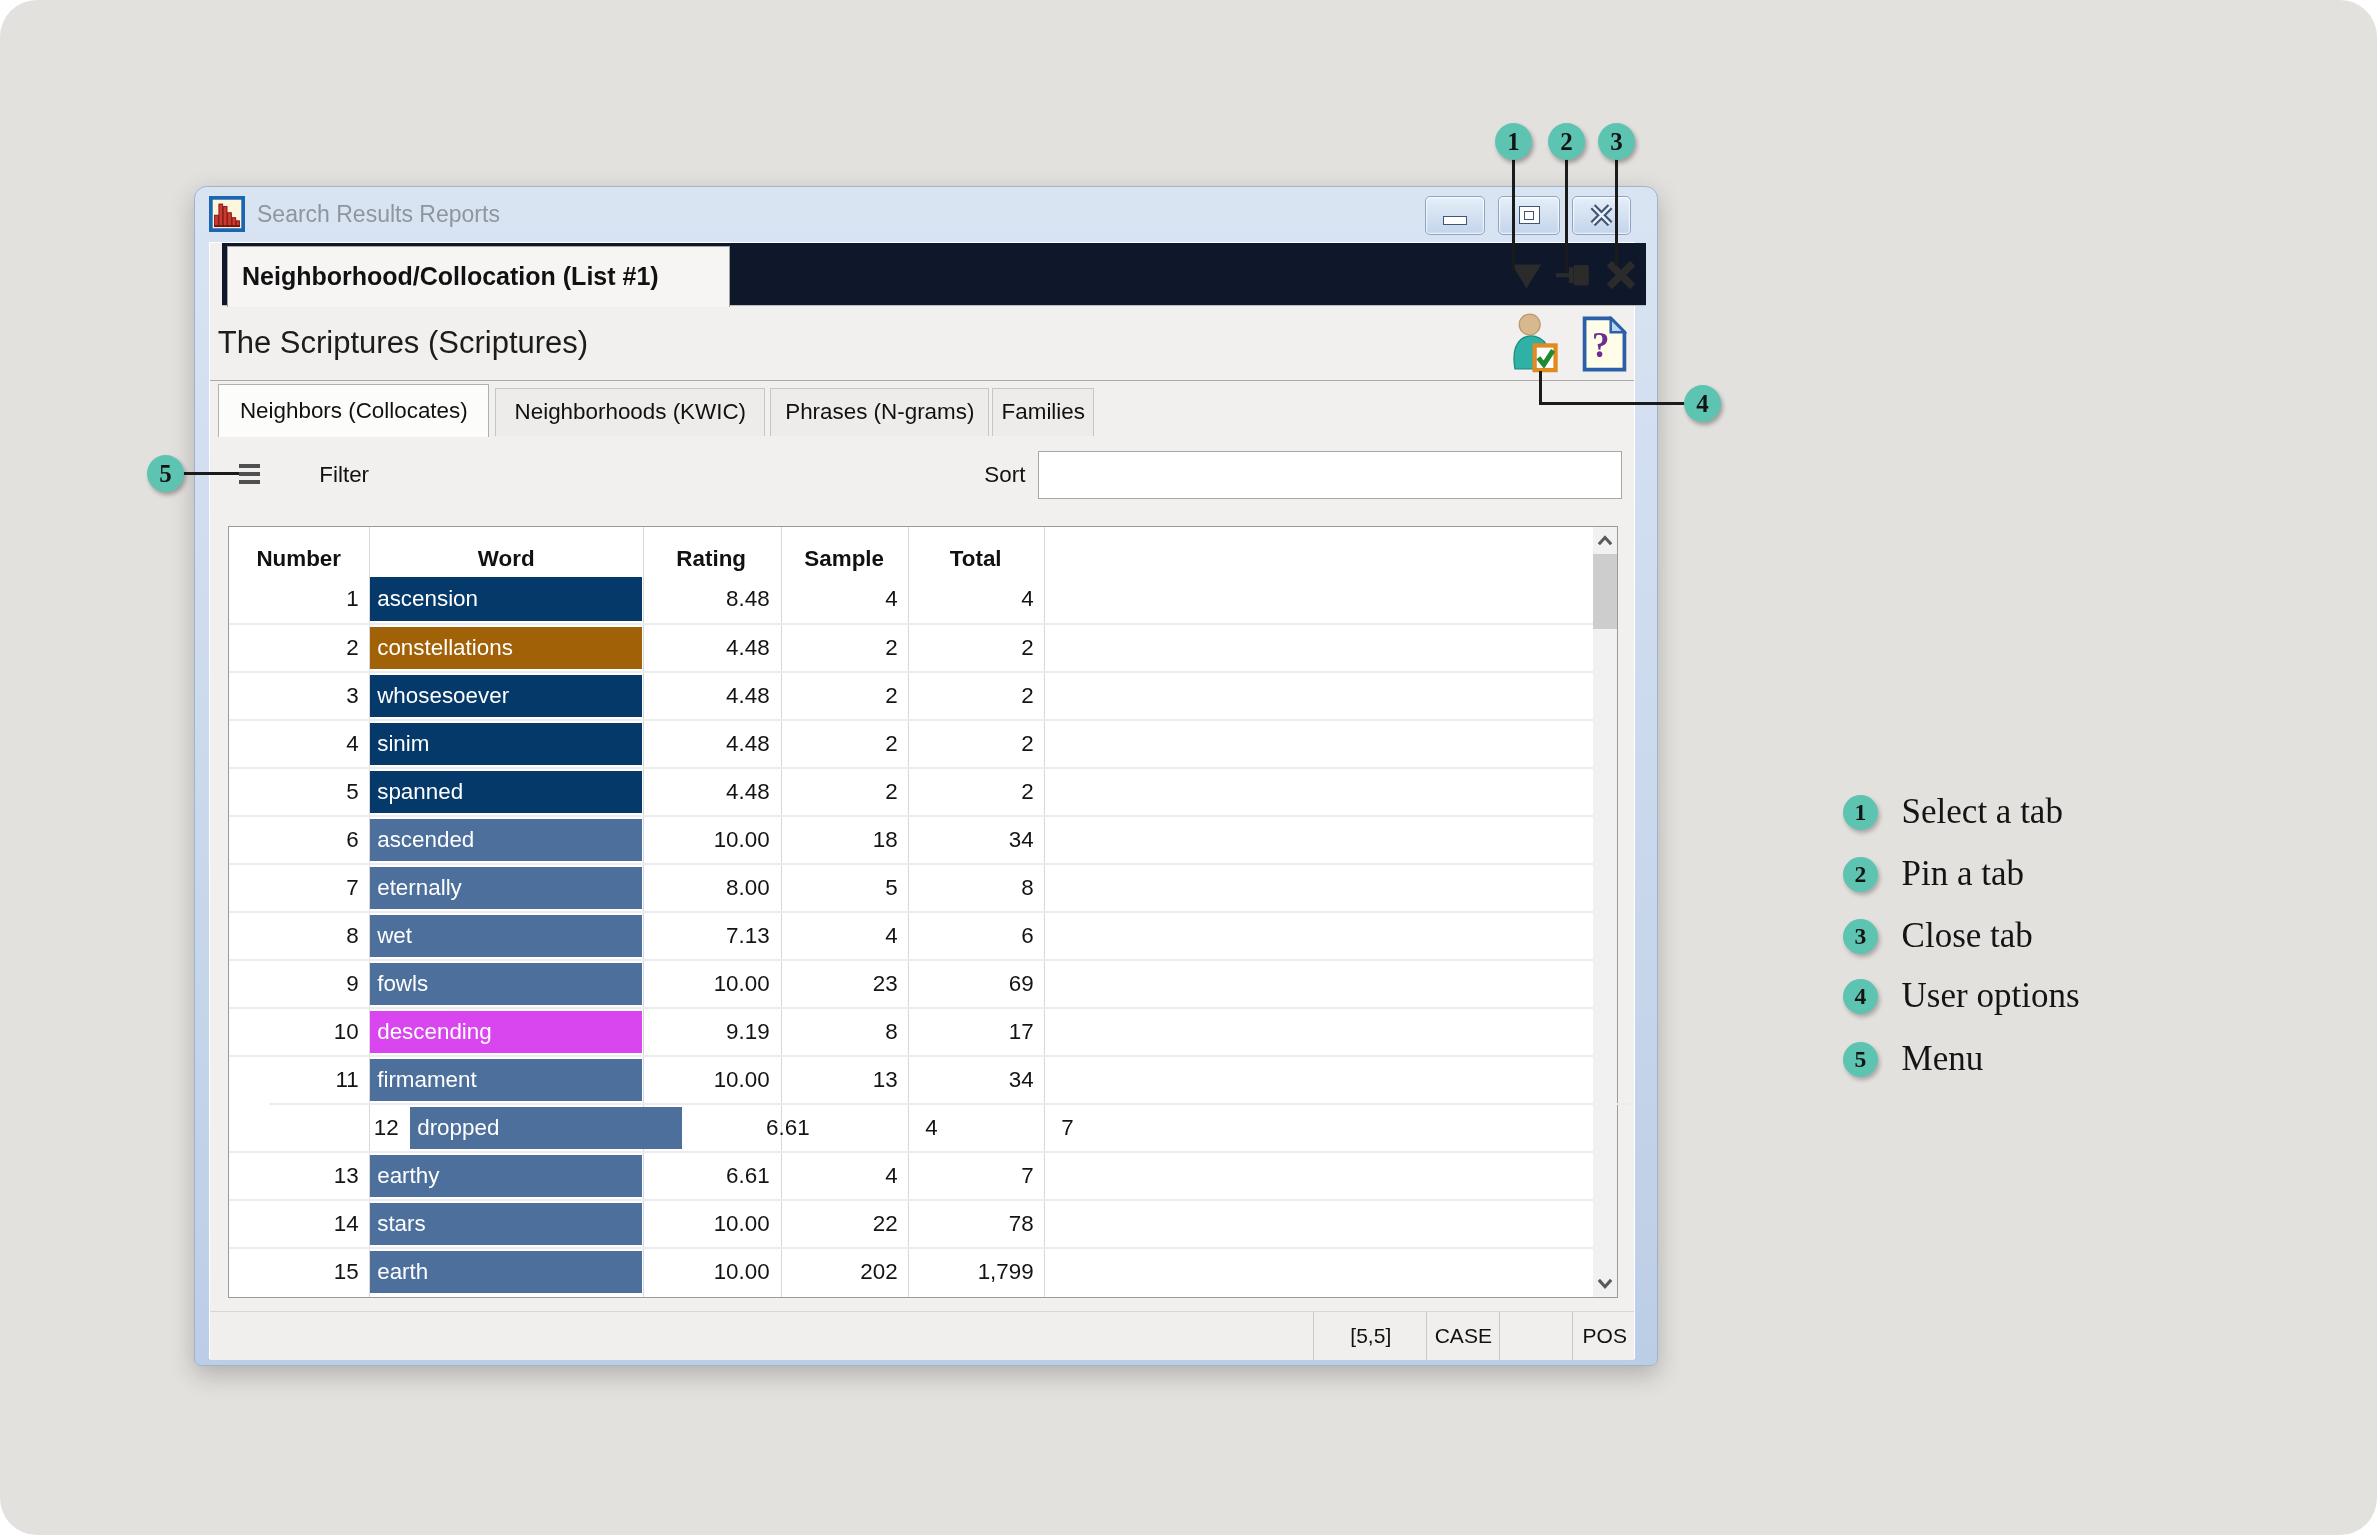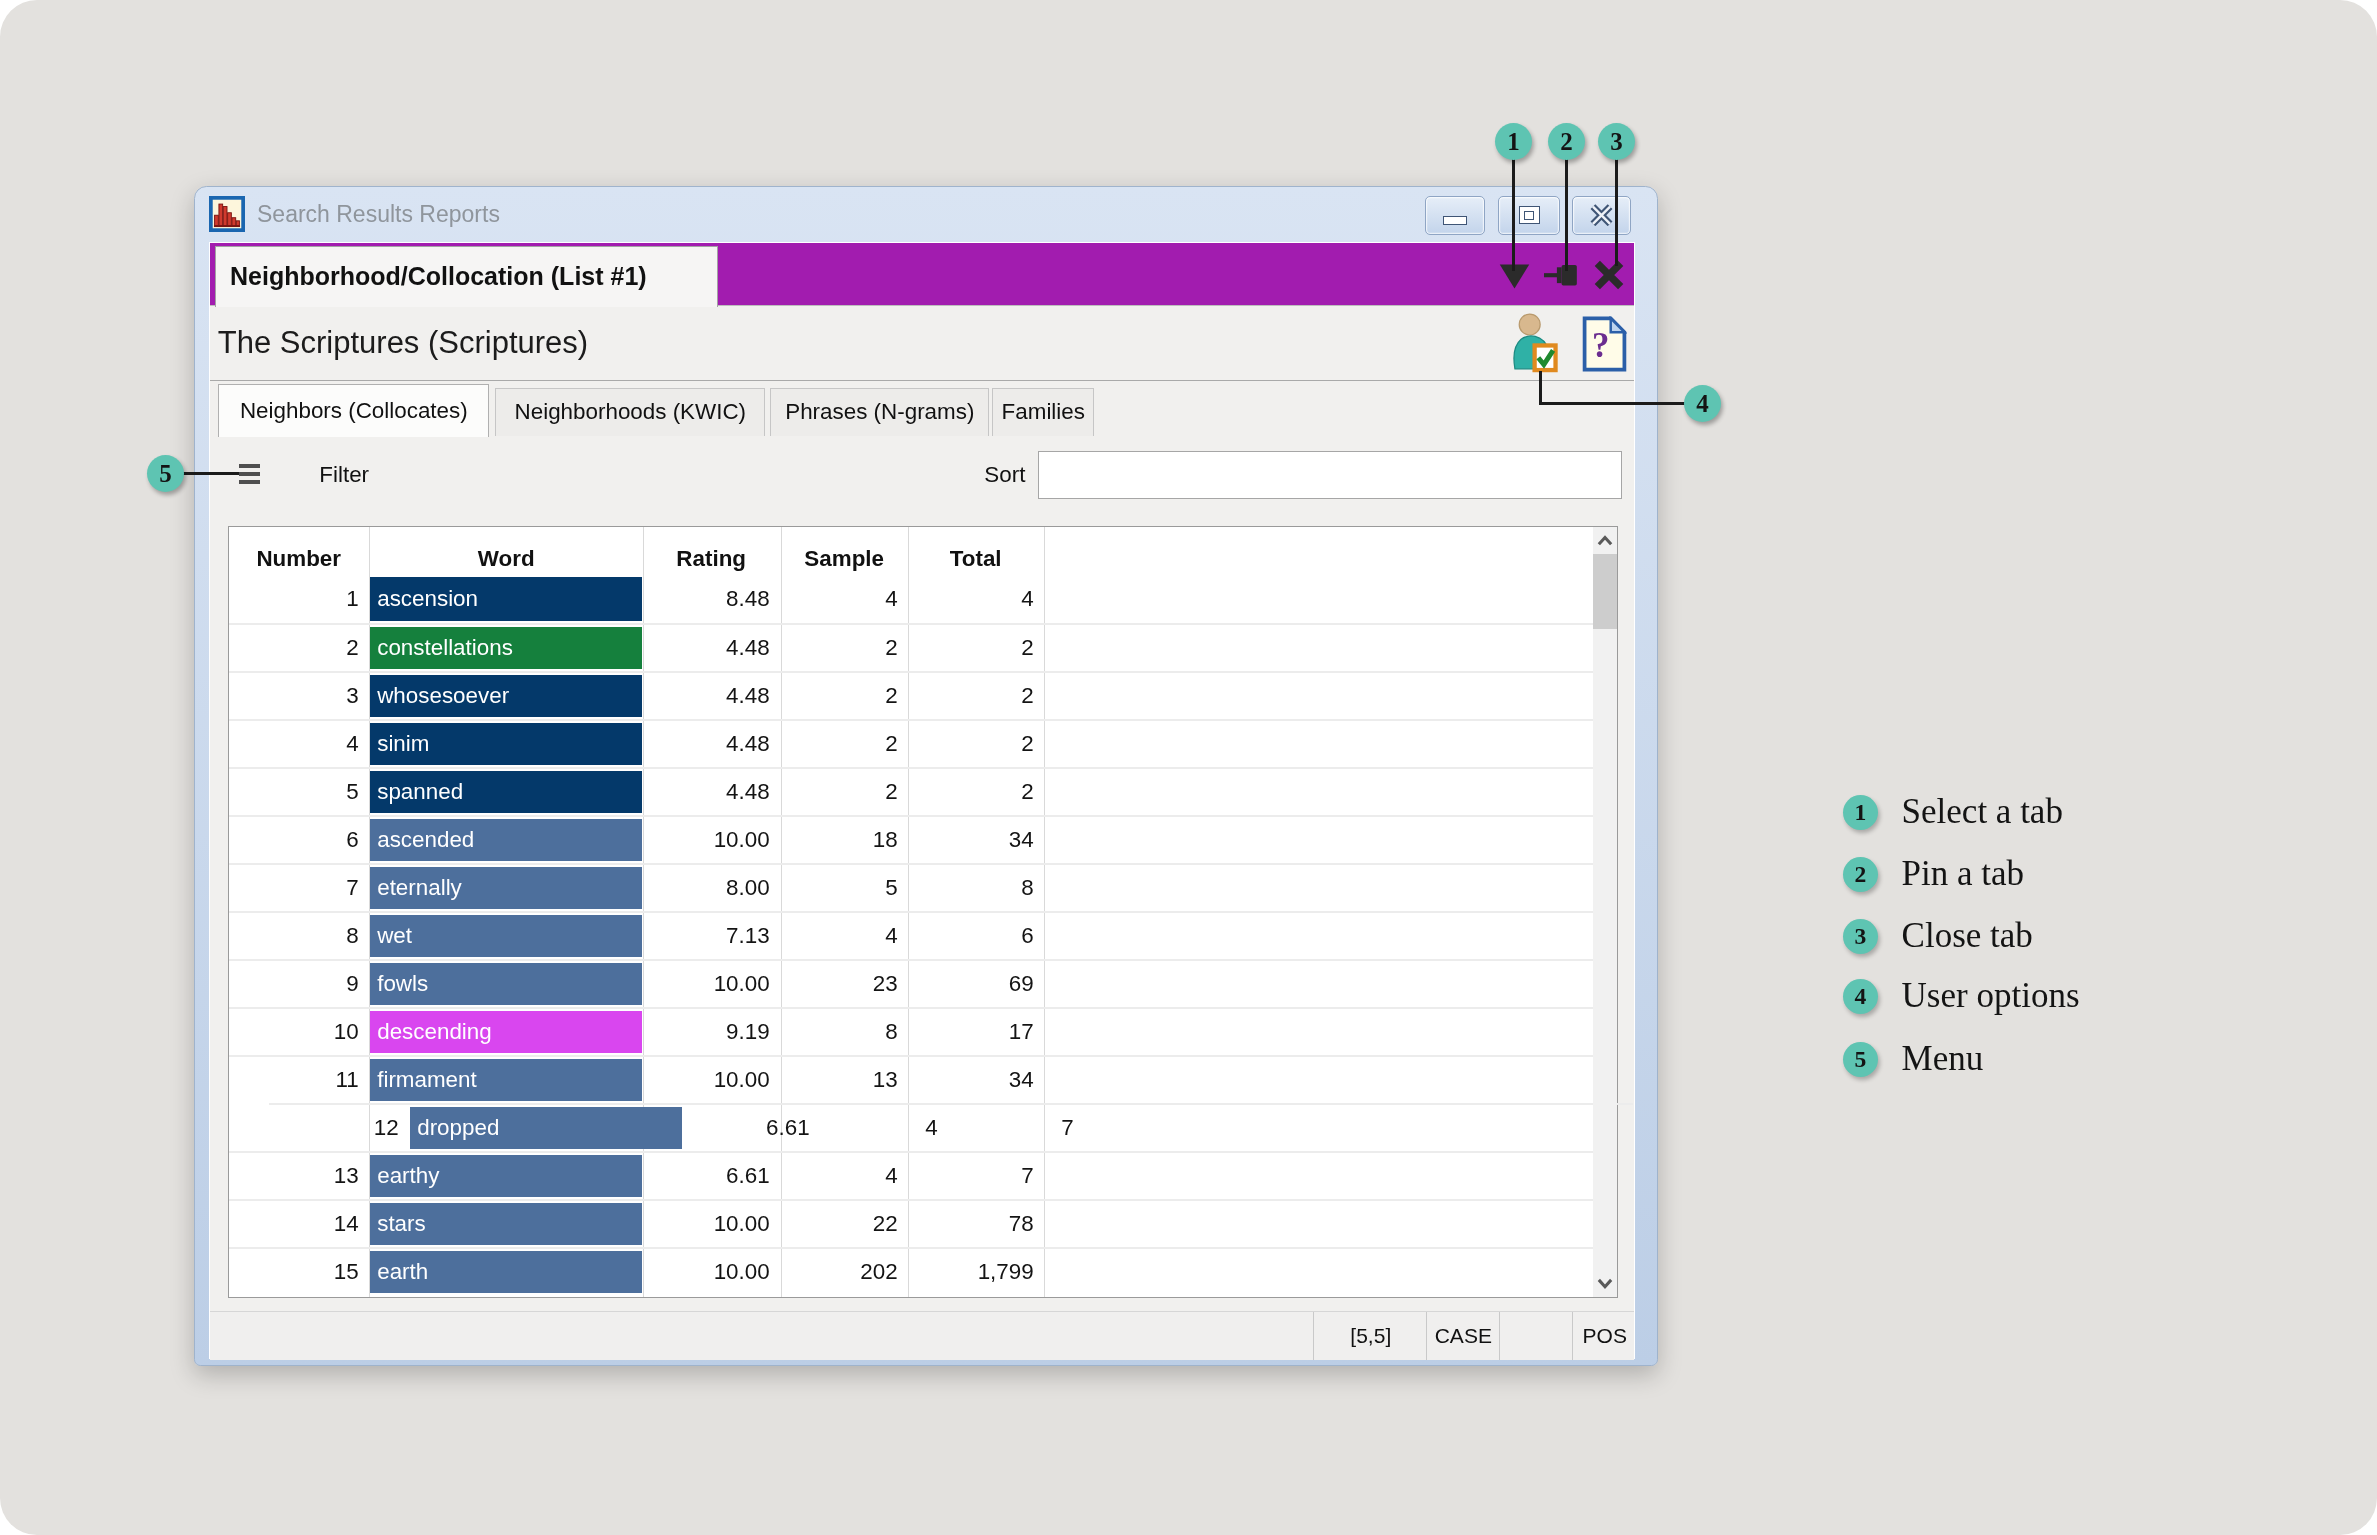--- a/index.html
+++ b/index.html
@@ -23,22 +23,22 @@
   .btn-close { left:1377px; width:59px; }
   .glyph-min { width:23.6px; height:8.7px; background:#ffffff; border:1.9px solid #3f5575; margin-top:11.2px; }
   .glyph-max { width:21px; height:18.6px; border:1.9px solid #3f5575; background:#fff; position:relative; }
   .glyph-max::after { content:""; position:absolute; left:4.3px; top:3.7px; width:8.7px; height:7.5px;
     border:1.9px solid #3f5575; background:#fff; }
 
   .content { position:absolute; left:14.3px; top:55px; width:1426px; height:1117px;
     background:#f1f0ee; border:1.2px solid #ffffff; }
 
   
-  .doc-strip { position:absolute; left:0; top:0; width:100%; height:63px;
-    background:#a21caf; border-bottom:1.2px solid #bdbdbd; }
+  .doc-strip { position:absolute; left:12px; top:0; width:100%; height:63px;
+    background:#0f172a; border-bottom:1.2px solid #bdbdbd; }
   .doc-tab { position:absolute; left:5px; top:2.5px; width:503px; height:61px; background:#f6f5f4;
     border:1.2px solid #a3a3a3; border-bottom:none; font-weight:bold; font-size:25px; color:#111;
     line-height:58px; padding-left:13.7px; }
   .strip-icon { position:absolute; top:16px; width:34px; height:32px;
     display:flex; align-items:center; justify-content:center; }
   .si-select { left:1287px; } .si-pin { left:1334px; } .si-close { left:1382px; }
 
   
   .report-header { position:absolute; left:0; top:63px; width:100%; height:75px;
     border-bottom:1.9px solid #a9a9a9; }
@@ -224,21 +224,21 @@
         <div class="tbody">
             <div class="row" style="height: 48px;">
               <div class="cell c-num">1</div>
               <div class="cell c-word" style="background: rgb(4, 57, 106);">ascension</div>
               <div class="cell c-rating">8.48</div>
               <div class="cell c-sample">4</div>
               <div class="cell c-total">4</div>
             </div>
             <div class="row" style="height: 48px;">
               <div class="cell c-num">2</div>
-              <div class="cell c-word" style="background: #15803d;">constellations</div>
+              <div class="cell c-word" style="background: #a16207;">constellations</div>
               <div class="cell c-rating">4.48</div>
               <div class="cell c-sample">2</div>
               <div class="cell c-total">2</div>
             </div>
             <div class="row" style="height: 48px;">
               <div class="cell c-num">3</div>
               <div class="cell c-word" style="background: rgb(4, 57, 106);">whosesoever</div>
               <div class="cell c-rating">4.48</div>
               <div class="cell c-sample">2</div>
               <div class="cell c-total">2</div>

